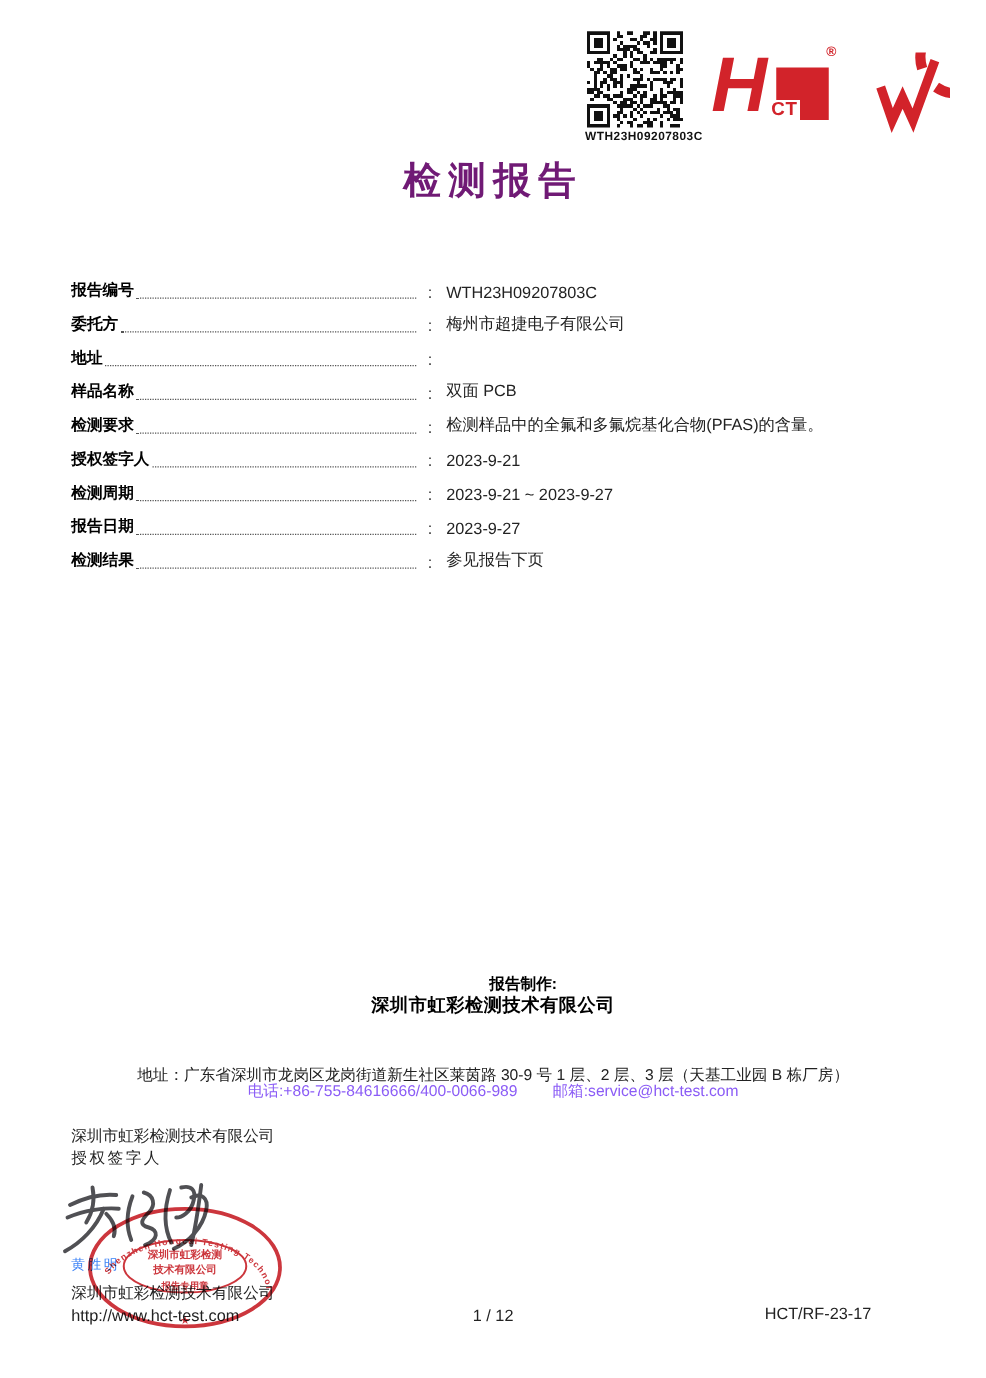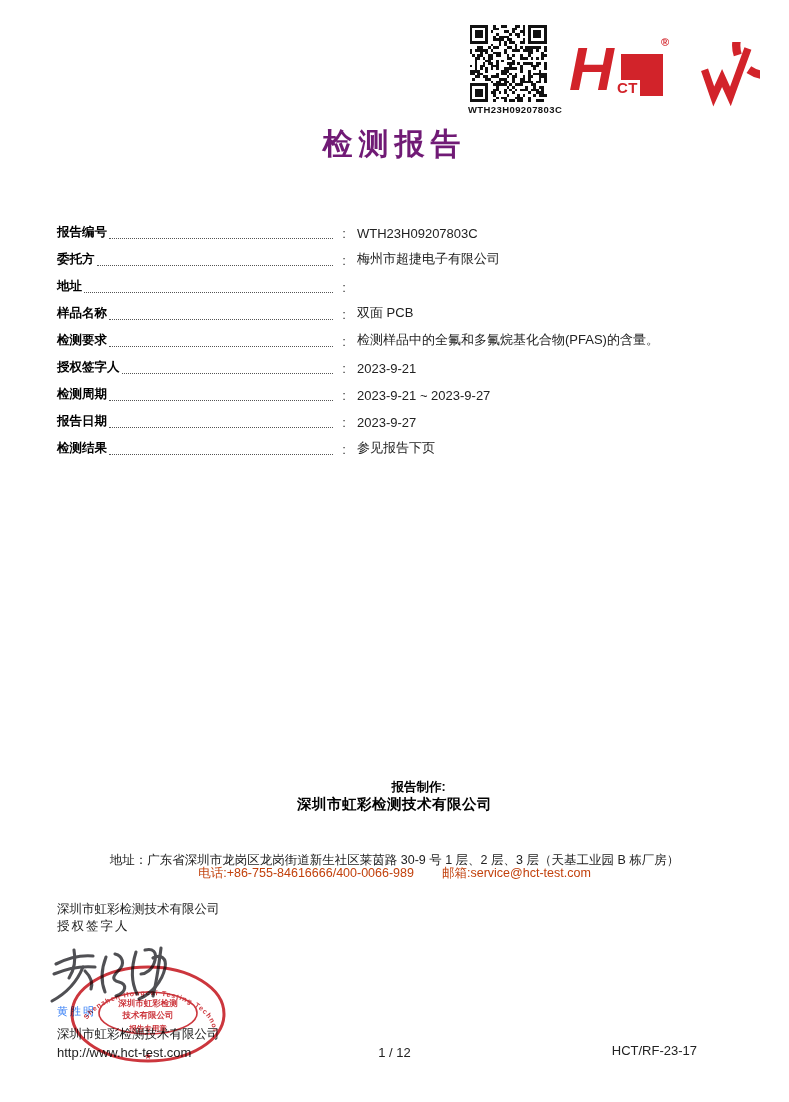--- a/index.html
+++ b/index.html
@@ -35,21 +35,21 @@
   .fcolon{width:18px;text-align:center;font-size:13px;color:#333;flex:none;}
   .fvalue{font-size:13px;color:#222;margin-left:4px;white-space:nowrap;}
 
   
   .maker-heading{position:absolute;top:779px;left:0;width:100%;text-align:center;
                  font-size:12.5px;font-weight:bold;color:#000;padding-left:24px;}
   .maker-company{position:absolute;top:795px;left:0;width:100%;text-align:center;
                  font-size:14.5px;font-weight:bold;color:#000;letter-spacing:.5px;}
   .maker-address{position:absolute;top:852px;left:0;width:100%;text-align:center;
                  font-size:12.5px;color:#222;}
-  .maker-contact{position:absolute;top:865px;left:0;width:100%;text-align:center;font-size:12.5px;color:#c2410c;}
+  .maker-contact{position:absolute;top:865px;left:0;width:100%;text-align:center;font-size:12.5px;color:#8b5cf6;}
   .maker-contact .gap{display:inline-block;width:28px;}
 
   
   .sign-company{position:absolute;left:57px;top:901px;font-size:12.5px;color:#222;}
   .sign-role{position:absolute;left:57px;top:918px;font-size:12.5px;color:#222;letter-spacing:2px;font-family:Liberation Serif, serif;}
   .signer-name{position:absolute;left:57px;top:1004px;font-size:11px;color:#3b82f6;letter-spacing:2px;}
   .sign-company2{position:absolute;left:57px;top:1026px;font-size:12.5px;color:#222;}
 
   .signature-svg{position:absolute;left:48px;top:944px;width:145px;height:64px;}
   .stamp-svg{position:absolute;left:60px;top:961px;width:176px;height:106px;

